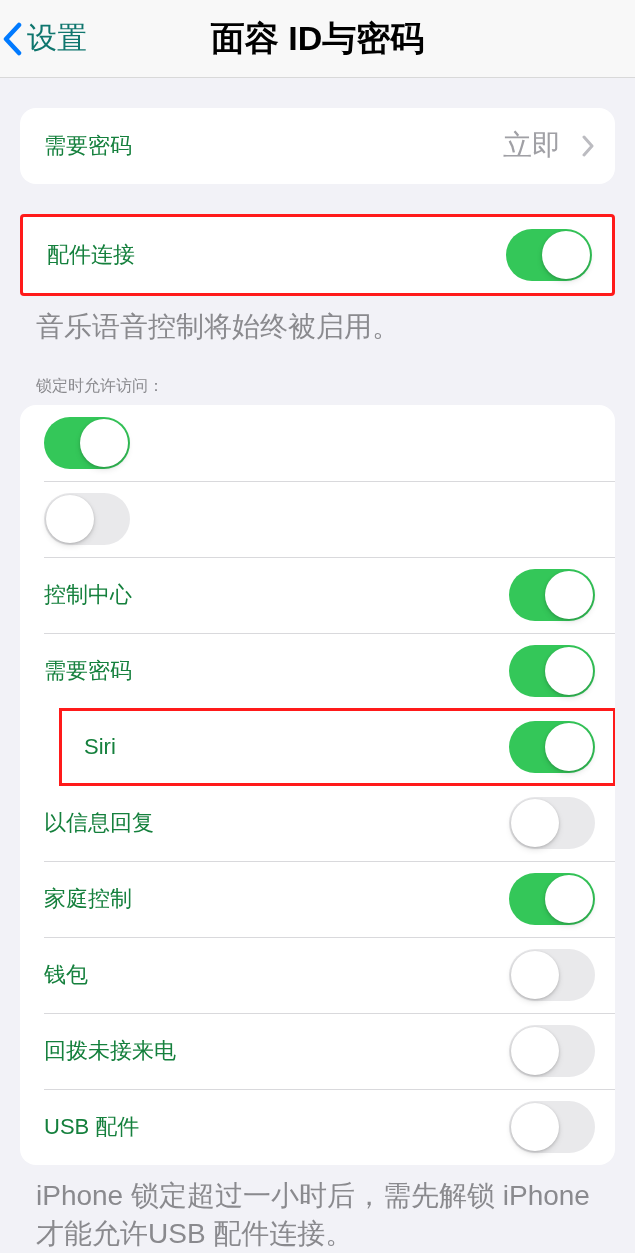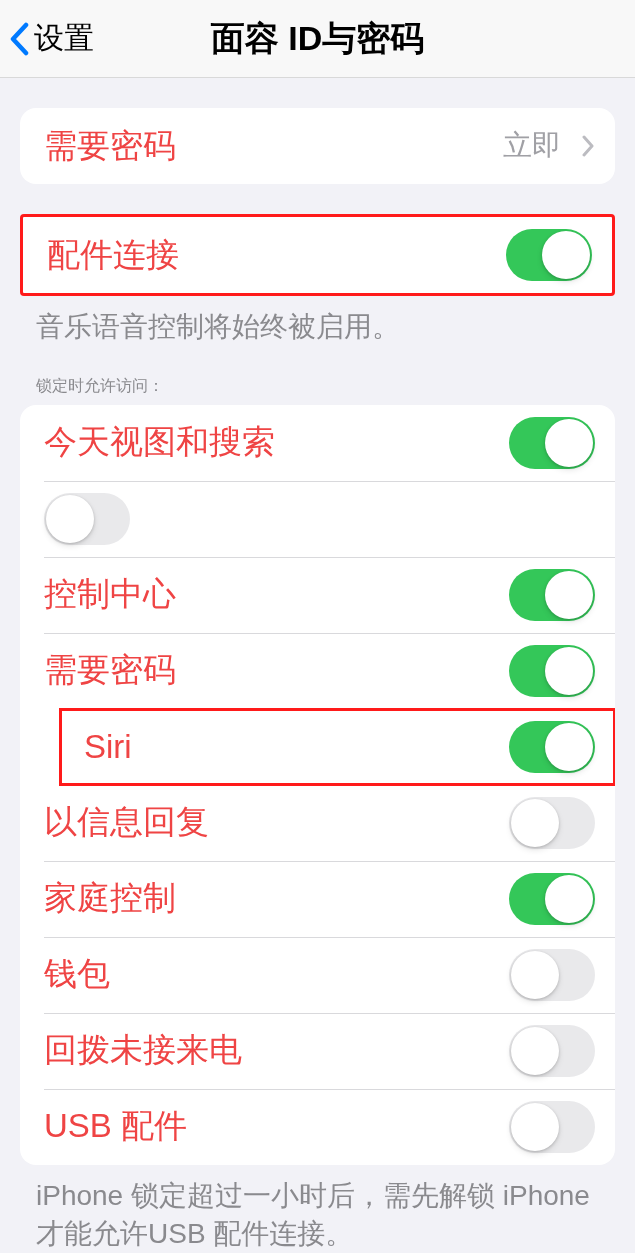--- a/index.html
+++ b/index.html
@@ -19,23 +19,23 @@
       height: 78px;
       background: #f8f8f8;
       border-bottom: 1px solid rgba(0,0,0,0.12);
       position: relative;
       display: flex;
       align-items: center;
     }
     .back-button {
       display: flex;
       align-items: center;
-      color: #000000;
+      color: #0f766e;
       font-size: 30px;
-      padding-left: 8px;
+      padding-left: 1px;
       cursor: pointer;
     }
     .back-chevron {
       width: 22px;
       height: 34px;
       margin-right: 4px;
     }
     .nav-title {
       position: absolute;
       left: 50%;
@@ -81,22 +81,22 @@
       z-index: 1;
       margin-left: 40px;
     }
     .row.highlighted::before {
       display: none;
     }
     .row.highlighted + .row::before {
       display: none;
     }
     .row-label {
-      font-size: 33px;
-      color: #ef4444;
+      font-size: 22px;
+      color: #15803d;
     }
     .row-value {
       font-size: 29px;
       color: #a0a0a5;
       margin-right: 20px;
     }
     .disclosure-chevron {
       width: 14px;
       height: 22px;
       stroke: #bcbcc1;
@@ -184,21 +184,20 @@
       <div class="toggle on">
           <div class="knob"></div>
         </div>
     </div>
   </div>
   <div class="footer-text">音乐语音控制将始终被启用。</div>
 
   <div class="header-text">锁定时允许访问：</div>
   <div class="group" id="locked-group">
       <div class="row">
-        <span class="row-label">今天视图和搜索</span>
         <div class="toggle on">
           <div class="knob"></div>
         </div>
       </div>
       <div class="row">
         <div class="toggle off">
           <div class="knob"></div>
         </div>
       </div>
       <div class="row">

